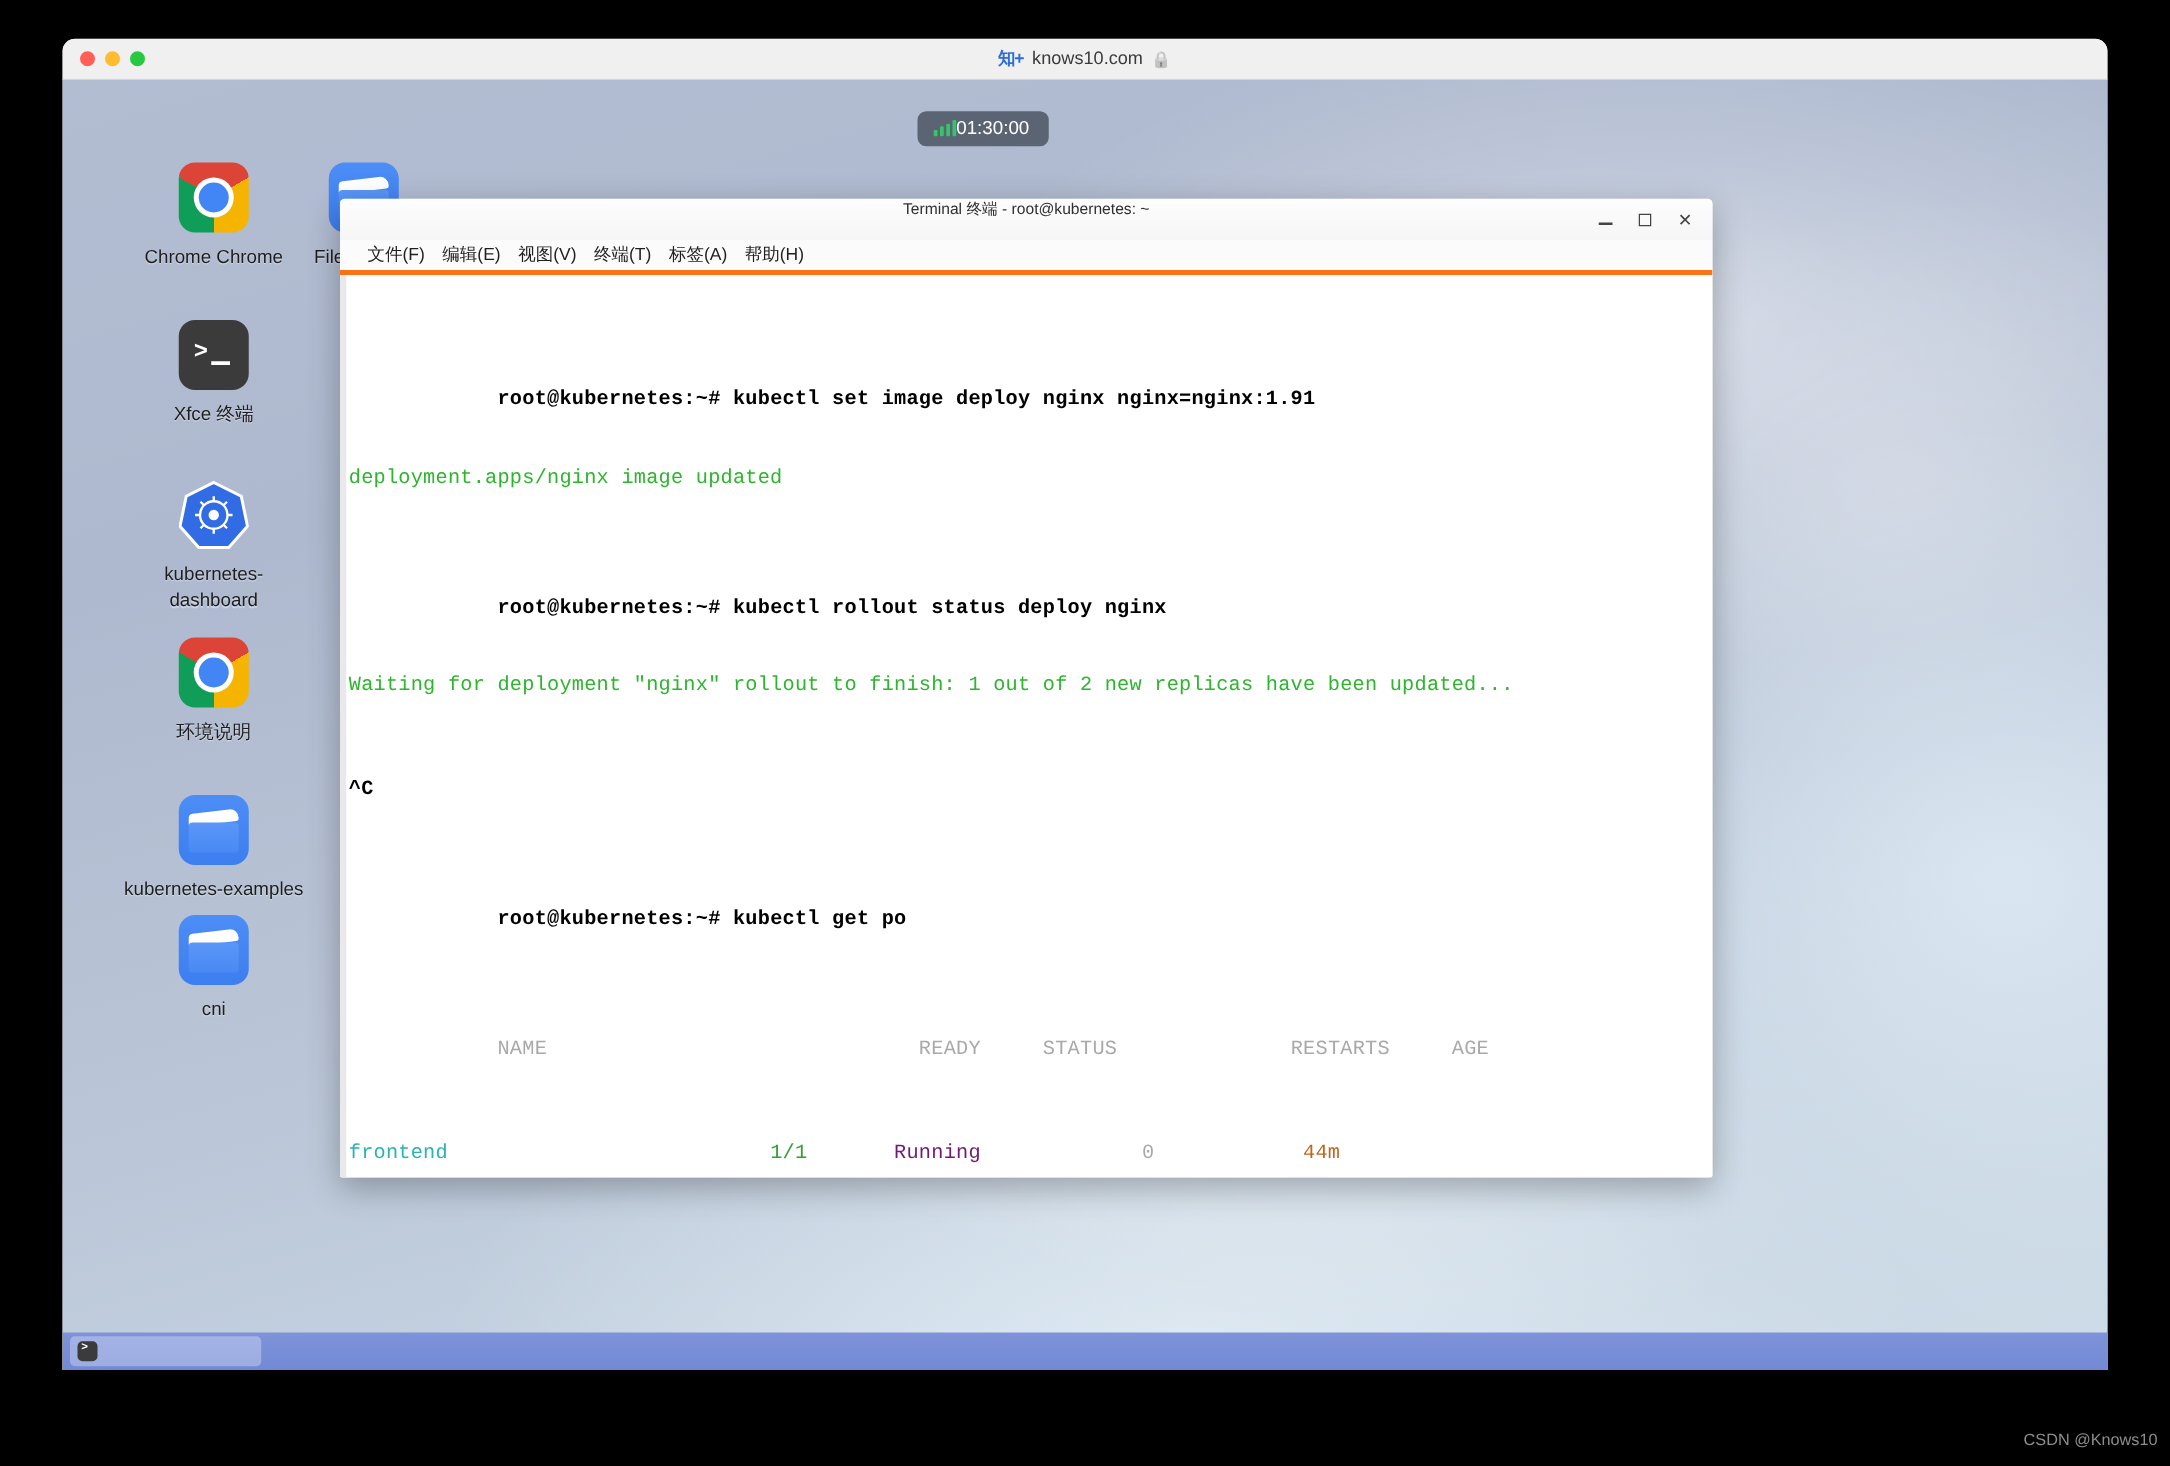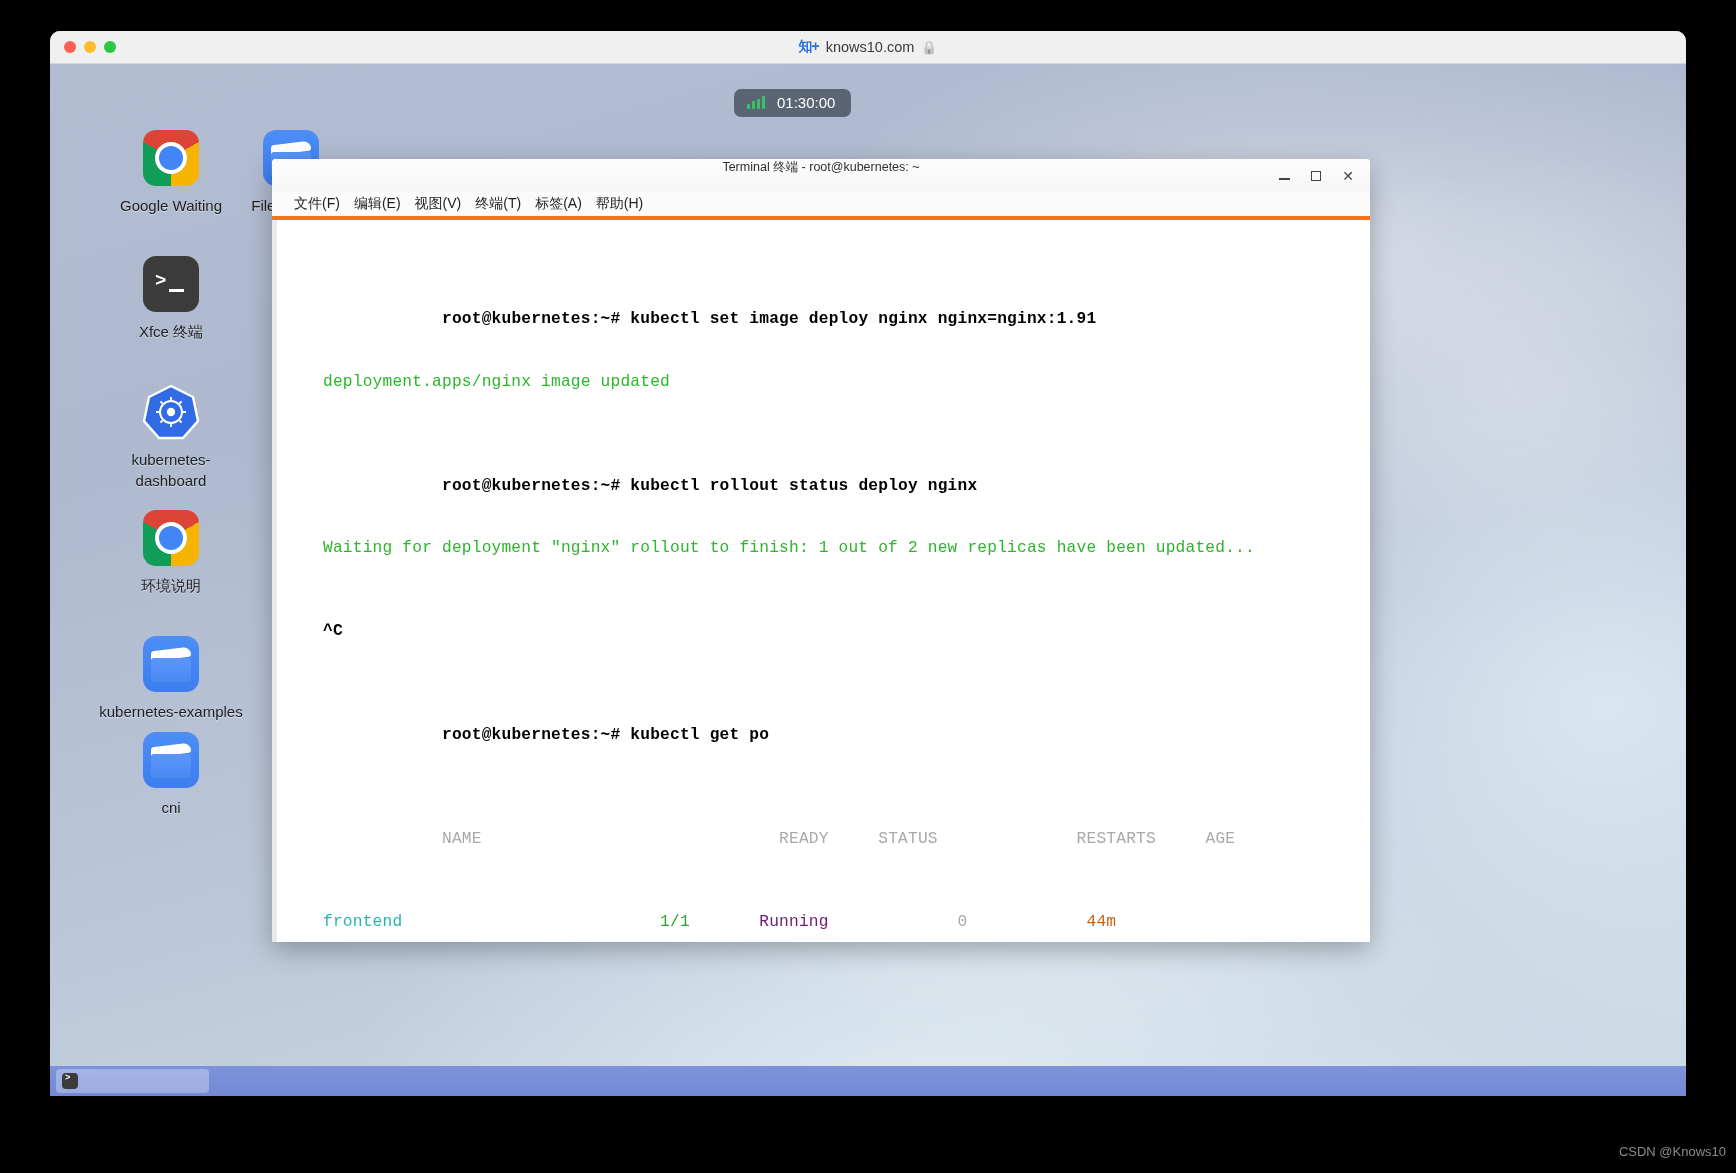--- a/index.html
+++ b/index.html
@@ -70,21 +70,21 @@
     width: 1100px; height: 620px;
     background:
       radial-gradient(ellipse 620px 240px at 50% 40%, rgba(255,255,255,.26), rgba(255,255,255,0) 72%);
     transform: rotate(8deg);
     pointer-events:none;
   }
 
   
   #timer-badge {
     position: absolute; left: 684px; top: 25px;
-    display: flex; align-items: center; gap: 12px;
+    display: flex; align-items: center; gap: 0;
     background: #5b6472; color: #fff;
     border-radius: 7px;
     padding: 5px 16px 6px 13px;
     font-size: 15px;
     z-index: 6;
   }
   #signal-icon { display:flex; align-items:flex-end; gap:2px; height:13px; }
   #signal-icon i { width:3px; background:#36c46a; display:block; border-radius:1px; }
   #signal-icon i:nth-child(1){height:5px}
   #signal-icon i:nth-child(2){height:8px}
@@ -197,21 +197,20 @@
     background: #e9e9ec;
   }
   #terminal-screen {
     flex: 1 1 auto;
     padding: 6px 0 0 2px;
     font-family: "Liberation Mono", "DejaVu Sans Mono", monospace;
     font-size: 16.2px;
     line-height: 20.8px;
     white-space: pre;
     letter-spacing: 0.2px;
-    margin-left: 44px;
   }
   .t-line { display: block; height: 20.8px; }
   .c-prompt  { color: #000000; font-weight: bold; }
   .c-green   { color: #2db52d; }
   .c-grey    { color: #a9a9a9; }
   .c-teal    { color: #2ab3b3; }
   .c-gn      { color: #30a030; }
   .c-magenta { color: #701a75; }
   .c-orange  { color: #c0661c; }
 
@@ -280,21 +279,21 @@
           <i></i>
           <i></i>
       </span>
       <span>01:30:00</span>
     </div>
 
     <div id="desktop-icons">
 
       <div class="desk-icon" style="top:66px;left:26px">
         <span class="glyph ic-chrome"></span>
-        <span class="label">Google Waiting</span>
+        <span class="label">Chrome Chrome</span>
       </div>
 
       <div class="desk-icon" style="top:66px;left:146px">
         <span class="glyph ic-folder"></span>
         <span class="label">FileTransfer</span>
       </div>
 
       <div class="desk-icon" style="top:192px;left:26px">
         <span class="glyph ic-terminal"></span>
         <span class="label">Xfce 终端</span>

